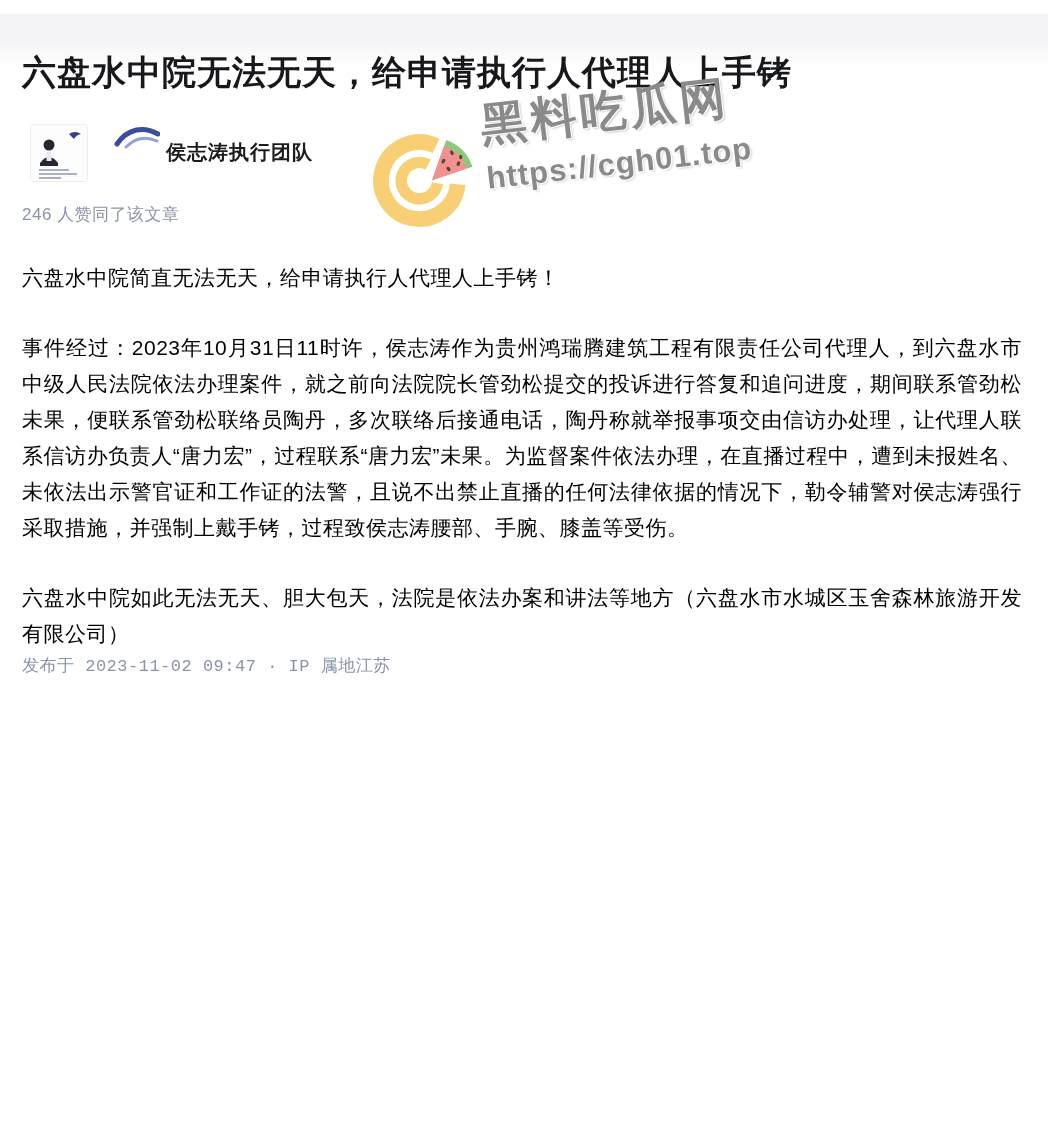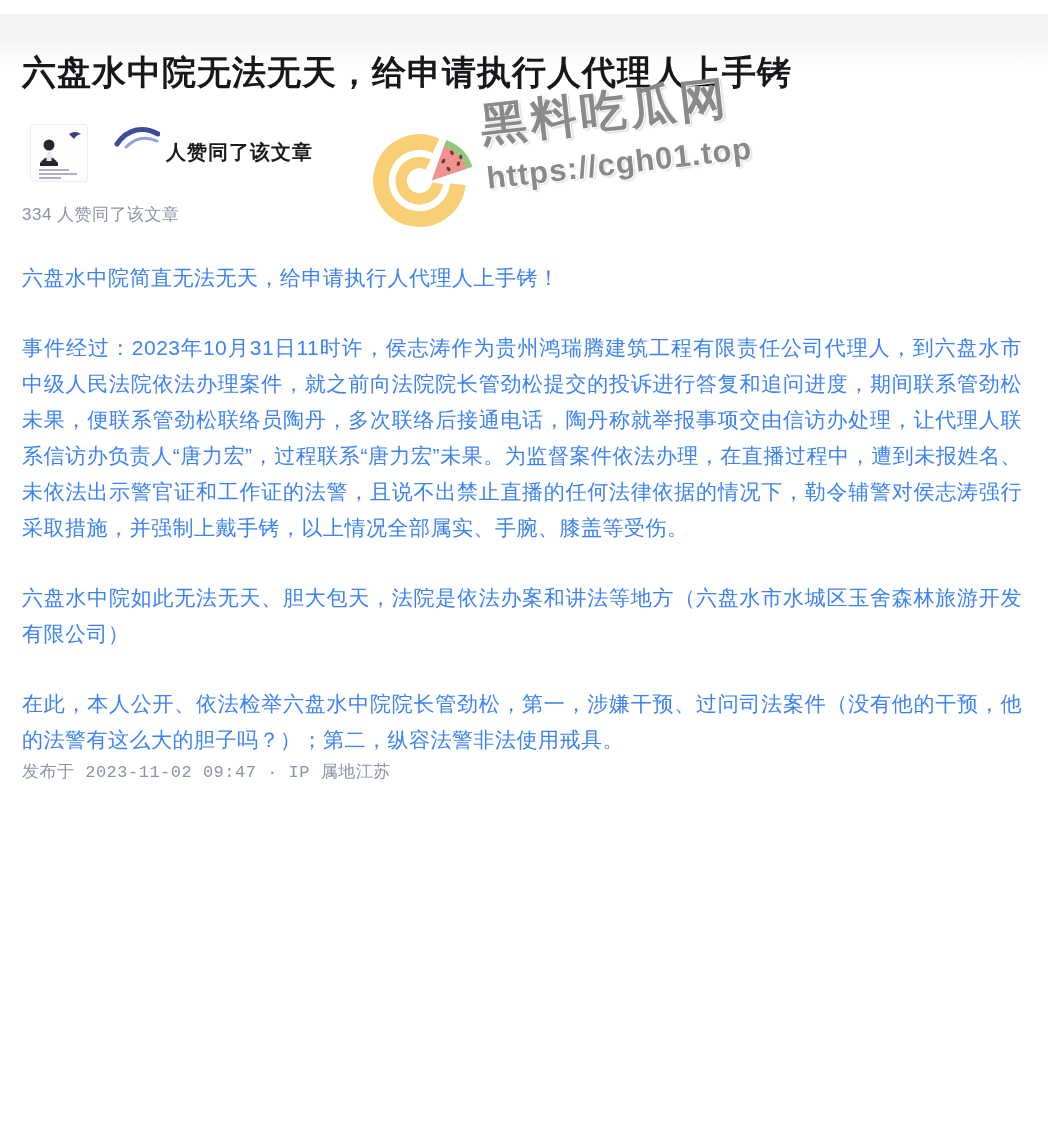--- a/index.html
+++ b/index.html
@@ -33,21 +33,21 @@
     position:relative; overflow:hidden; cursor:pointer;
   }
   .avatar-swoosh { position:absolute; left:92px; top:0px; }
   .author-name {
     margin-left:78px; font-size:20px; font-weight:700;
     color:#1b1c1e; letter-spacing:1px; cursor:pointer;
   }
   .vote { margin-top:22px; font-size:17px; color:#8a93a8; letter-spacing:0.5px; }
   .article p {
     margin:34px 0 0; font-size:21px; line-height:36px;
-    color:#3b82f6; letter-spacing:0.5px; text-align:justify;
+    color:#000000; letter-spacing:0.5px; text-align:justify;
   }
   .publish { margin-top:2px; font-size:17px; color:#8a93a8; letter-spacing:0.5px;font-family:Liberation Mono, monospace; }
 
   
   .watermark {
     position:absolute; left:374px; top:102px;
     display:flex; align-items:flex-start;
     transform:rotate(-6.5deg); transform-origin:50px 90px;
     pointer-events:none;
   }
@@ -82,30 +82,29 @@
         <rect x="8" y="44" width="30" height="2" fill="#aab1c4"></rect>
         <rect x="8" y="48" width="38" height="2" fill="#aab1c4"></rect>
         <rect x="8" y="52" width="22" height="2" fill="#aab1c4"></rect>
         <path d="M38 9 q6 -4 12 0 q-5 1 -7 5 z" fill="#35407e"></path>
       </svg>
     </div>
     <svg class="avatar-swoosh" width="46" height="28" viewBox="0 0 46 28">
       <path d="M3 20 C 14 4, 30 2, 44 10" stroke="#3c4d9b" stroke-width="5" fill="none" stroke-linecap="round"></path>
       <path d="M12 23 C 22 13, 32 12, 43 17" stroke="#8fa3d8" stroke-width="3" fill="none" stroke-linecap="round"></path>
     </svg>
-    <span class="author-name">人赞同了该文章</span>
+    <span class="author-name">侯志涛执行团队</span>
   </div>
 
-  <div class="vote">334 人赞同了该文章</div>
+  <div class="vote">246 人赞同了该文章</div>
 
   <div class="article">
     <p>六盘水中院简直无法无天，给申请执行人代理人上手铐！</p>
-    <p>事件经过：2023年10月31日11时许，侯志涛作为贵州鸿瑞腾建筑工程有限责任公司代理人，到六盘水市中级人民法院依法办理案件，就之前向法院院长管劲松提交的投诉进行答复和追问进度，期间联系管劲松未果，便联系管劲松联络员陶丹，多次联络后接通电话，陶丹称就举报事项交由信访办处理，让代理人联系信访办负责人“唐力宏”，过程联系“唐力宏”未果。为监督案件依法办理，在直播过程中，遭到未报姓名、未依法出示警官证和工作证的法警，且说不出禁止直播的任何法律依据的情况下，勒令辅警对侯志涛强行采取措施，并强制上戴手铐，以上情况全部属实、手腕、膝盖等受伤。</p>
+    <p>事件经过：2023年10月31日11时许，侯志涛作为贵州鸿瑞腾建筑工程有限责任公司代理人，到六盘水市中级人民法院依法办理案件，就之前向法院院长管劲松提交的投诉进行答复和追问进度，期间联系管劲松未果，便联系管劲松联络员陶丹，多次联络后接通电话，陶丹称就举报事项交由信访办处理，让代理人联系信访办负责人“唐力宏”，过程联系“唐力宏”未果。为监督案件依法办理，在直播过程中，遭到未报姓名、未依法出示警官证和工作证的法警，且说不出禁止直播的任何法律依据的情况下，勒令辅警对侯志涛强行采取措施，并强制上戴手铐，过程致侯志涛腰部、手腕、膝盖等受伤。</p>
     <p>六盘水中院如此无法无天、胆大包天，法院是依法办案和讲法等地方（六盘水市水城区玉舍森林旅游开发有限公司）</p>
-    <p>在此，本人公开、依法检举六盘水中院院长管劲松，第一，涉嫌干预、过问司法案件（没有他的干预，他的法警有这么大的胆子吗？）；第二，纵容法警非法使用戒具。</p>
   </div>
 
   <div class="publish">发布于 2023-11-02 09:47 · IP 属地江苏</div>
 </div>
 
 <div class="watermark">
   <svg class="wm-logo" viewBox="0 0 100 100">
     <path d="M 64.6 22.6 A 37 37 0 1 0 81.2 61.7" fill="none" stroke="#f8cf75" stroke-width="15"></path>
     <path d="M 55.0 39.7 A 17.5 17.5 0 1 0 61.9 58.5" fill="none" stroke="#f8cf75" stroke-width="11"></path>
     <path d="M 57 55 L 75 18.1 A 41 41 0 0 1 97.1 46.5 Z" fill="#8fc97e"></path>

